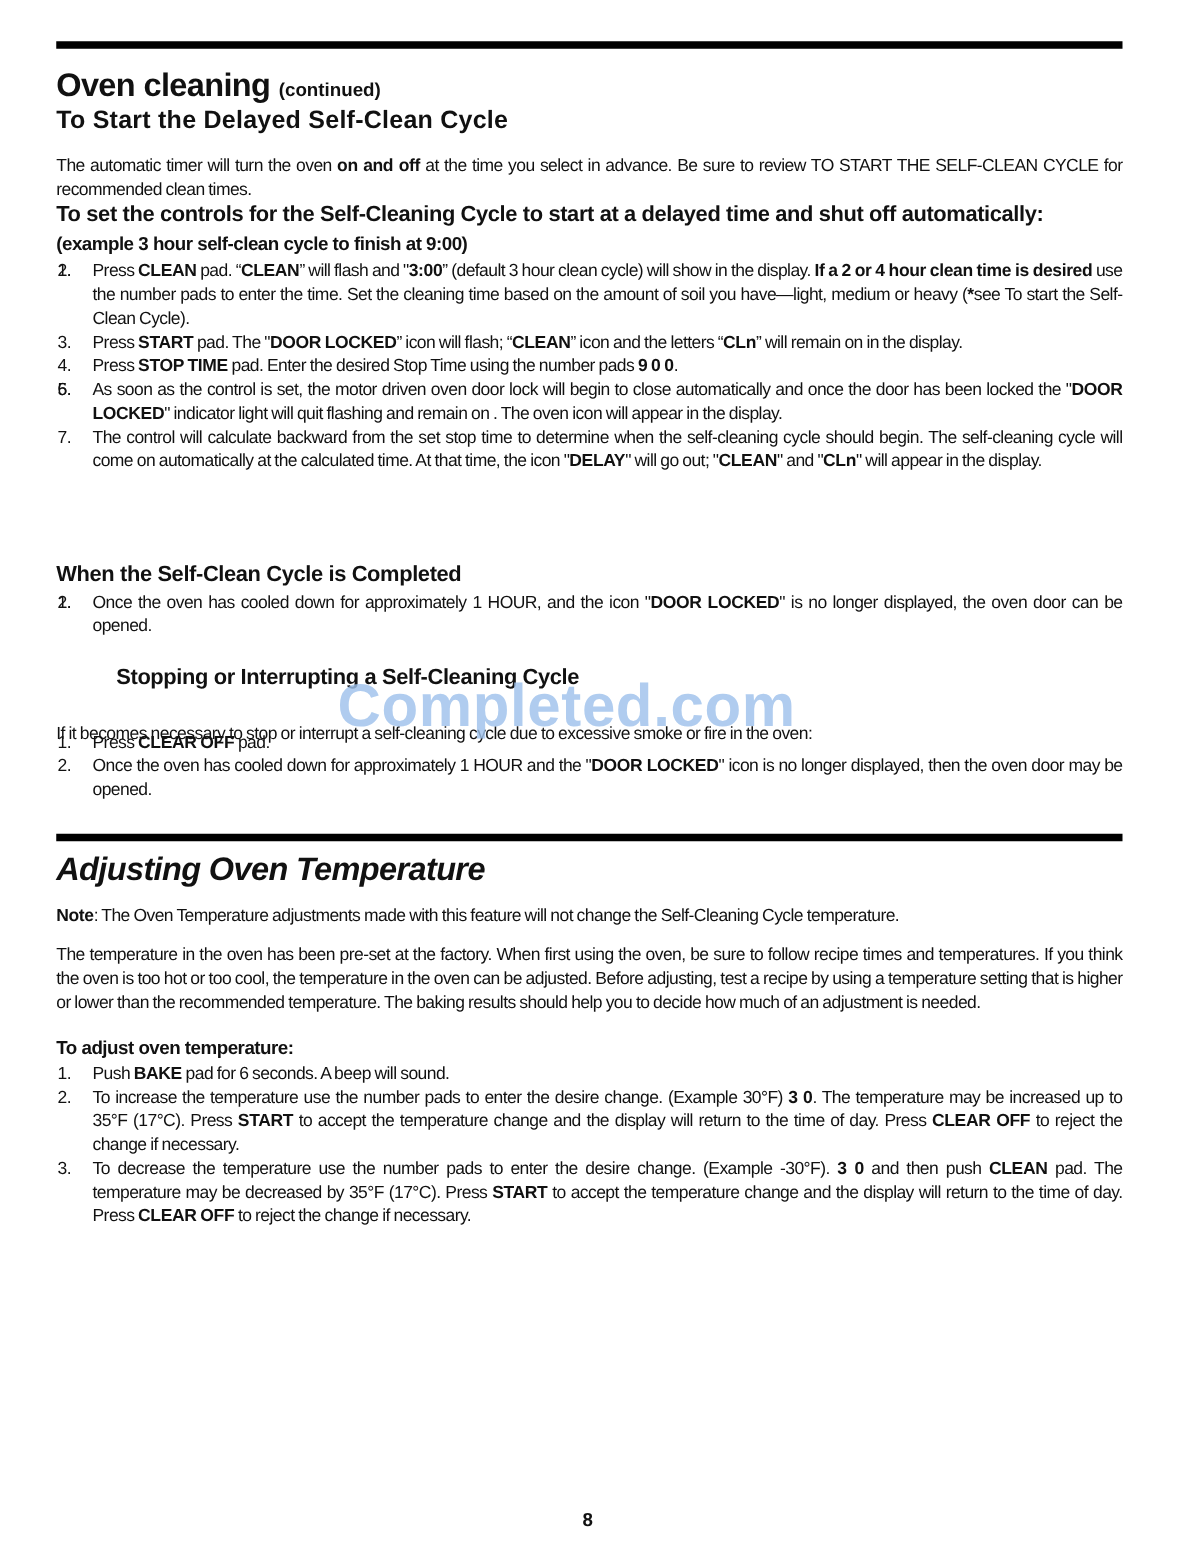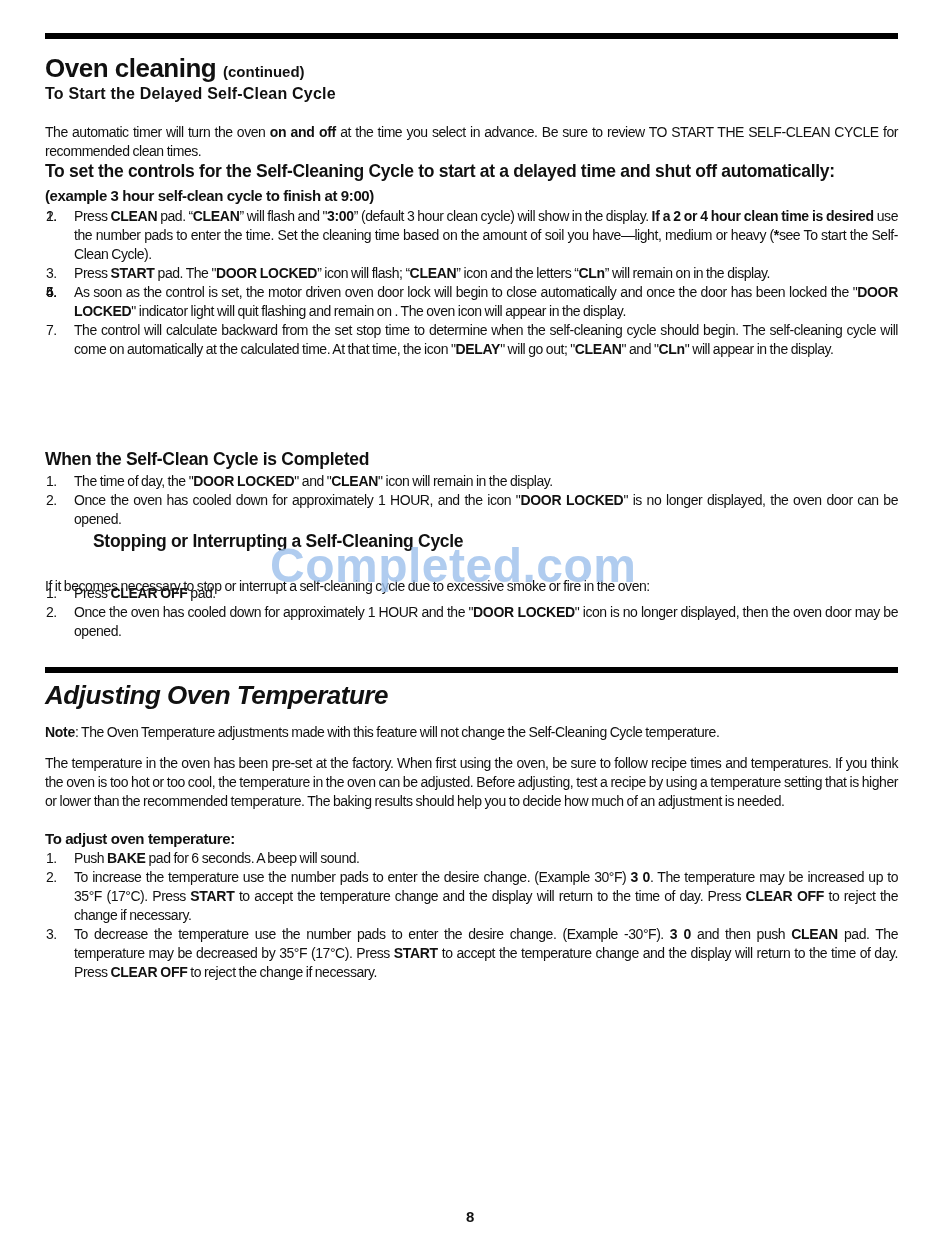--- a/index.html
+++ b/index.html
@@ -4,21 +4,21 @@
 <style>
   html, body { margin: 0; padding: 0; background: #ffffff; }
   body {
     width: 950px; height: 1243px; position: relative; overflow: hidden;
     font-family: "Liberation Sans", "DejaVu Sans", sans-serif;
     color: #111;
   }
   .rule { position: absolute; left: 45px; width: 853px; height: 6px; background: #000; }
   .h1 { position: absolute; left: 45px; font-weight: bold; font-size: 26px; letter-spacing: -0.5px; }
   .h1 .sub { font-size: 15px; letter-spacing: 0; }
-  .h2 { position: absolute; left: 45px; font-weight: bold; font-size: 16px; letter-spacing: 0.2px; }
+  .h2 { position: absolute; left: 45px; font-weight: bold; font-size: 20px; letter-spacing: 0.2px; }
   .h3 { position: absolute; left: 45px; font-weight: bold; font-size: 17.5px; letter-spacing: -0.3px; text-align: right; }
   .h4 { position: absolute; left: 45px; font-weight: bold; font-size: 15px; letter-spacing: -0.4px; }
   .para { position: absolute; left: 45px; width: 853px; font-size: 14px; line-height: 19px; letter-spacing: -0.45px; word-spacing: -0.5px; text-align: justify; margin-top: 12px; }
   .para.left { text-align: left; }
   ol.steps { position: absolute; left: 45px; width: 853px; margin: 0; padding: 0; list-style: none; font-size: 14px; line-height: 19px; letter-spacing: -0.45px; word-spacing: -0.5px; }
   ol.steps li { position: relative; padding-left: 29px; text-align: justify; }
   ol.steps li .num { position: absolute; left: 1px; top: 0; }
   b { font-weight: bold; letter-spacing: -0.3px; }
   .watermark {
     position: absolute; left: 270px; top: 538px; font-family: "Liberation Sans", sans-serif;
@@ -43,29 +43,29 @@
   <span>The automatic timer will turn the oven </span><b>on and off</b><span> at the time you select in advance. Be sure to review TO START THE SELF-CLEAN CYCLE for recommended clean times.</span>
 </div>
 
 <div class="h3" style="top:161px;">To set the controls for the Self-Cleaning Cycle to start at a delayed time and shut off automatically:</div>
 <div class="h4" style="top:187px;">(example 3 hour self-clean cycle to finish at 9:00)</div>
 
 <ol class="steps" style="top:207px;">
     <li><span class="num">1.</span></li>
     <li><span class="num">2.</span><span>Press <b>CLEAN</b> pad. “<b>CLEAN</b>” will flash and "<b>3:00</b>” (default 3 hour clean cycle) will show in the display. <b>If a 2 or 4 hour clean time is desired</b> use the number pads to enter the time.  Set the cleaning time based on the amount of soil you have—light, medium or heavy (<b>*</b>see To start the Self-Clean Cycle).</span></li>
     <li><span class="num">3.</span><span>Press <b>START</b> pad. The "<b>DOOR LOCKED</b>” icon will flash; “<b>CLEAN</b>” icon and the letters “<b>CLn</b>” will remain on in the display.</span></li>
-    <li><span class="num">4.</span></li>
+    <li><span class="num">4.</span><span>Press <b>STOP TIME</b> pad.  Enter the desired Stop Time using the number pads <b>9 0 0</b>.</span></li>
     <li><span class="num">5.</span></li>
     <li><span class="num">6.</span><span>As soon as the control is set, the motor driven oven door lock will begin to close automatically and once the door has been locked the "<b>DOOR LOCKED</b>" indicator light will quit flashing and remain on . The oven icon will appear in the display.</span></li>
     <li><span class="num">7.</span><span>The control will calculate backward from the set stop time to determine when the self-cleaning cycle should begin. The self-cleaning cycle will come on automatically at the calculated time. At that time, the icon "<b>DELAY</b>" will go out; "<b>CLEAN</b>" and "<b>CLn</b>" will appear in the display.</span></li>
   </ol>
 
 <div class="h3" style="top:449px;">When the Self-Clean Cycle is Completed</div>
 <ol class="steps" style="top:472px;">
-    <li><span class="num">1.</span><span>The time of day, the "<b>DOOR LOCKED</b>" and "<b>CLEAN</b>" icon will remain in the display.</span></li>
+    <li><span class="num">1.</span></li>
     <li><span class="num">2.</span><span>Once the oven has cooled down for approximately 1 HOUR, and the icon "<b>DOOR LOCKED</b>" is no longer displayed, the oven door can be opened.</span></li>
   </ol>
 
 <div class="h3" style="top:531px;margin-left:48px;">Stopping or Interrupting a Self-Cleaning Cycle</div>
 <div class="para left" style="top:565px;">If it becomes necessary to stop or interrupt a self-cleaning cycle due to excessive smoke or fire in the oven:</div>
 <ol class="steps" style="top:584px;">
     <li><span class="num">1.</span><span>Press <b>CLEAR OFF</b> pad.</span></li>
     <li><span class="num">2.</span><span>Once the oven has cooled down for approximately 1 HOUR and the "<b>DOOR LOCKED</b>" icon is no longer displayed, then the oven door may be opened.</span></li>
   </ol>
 

